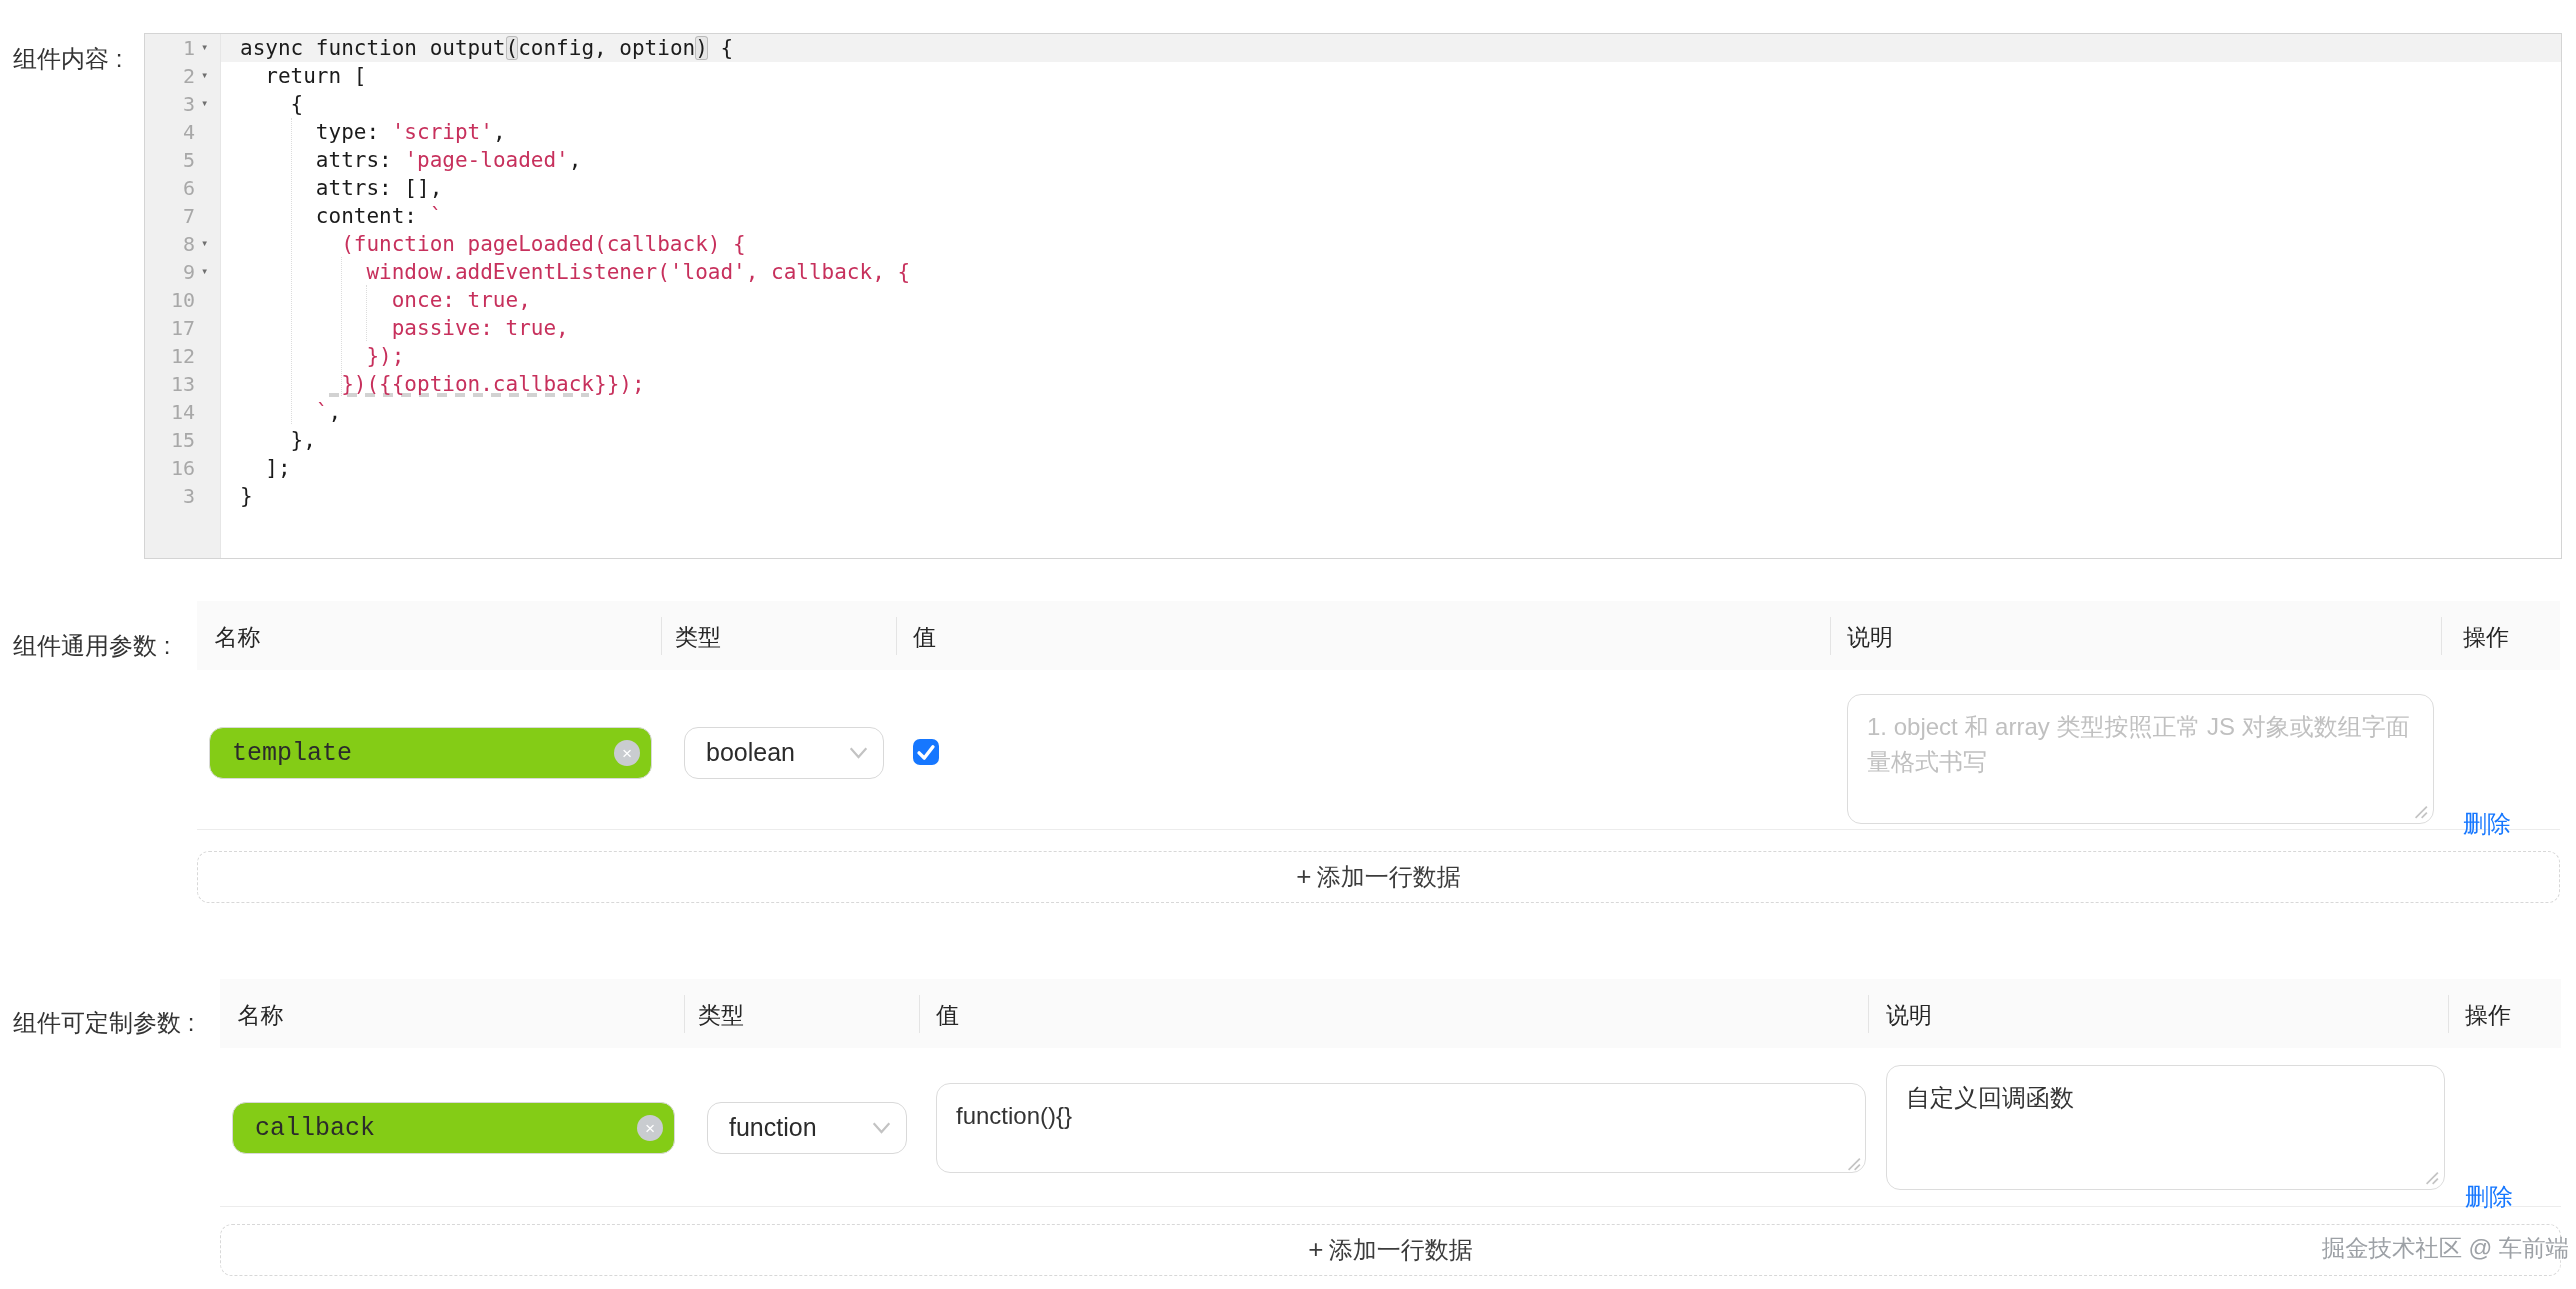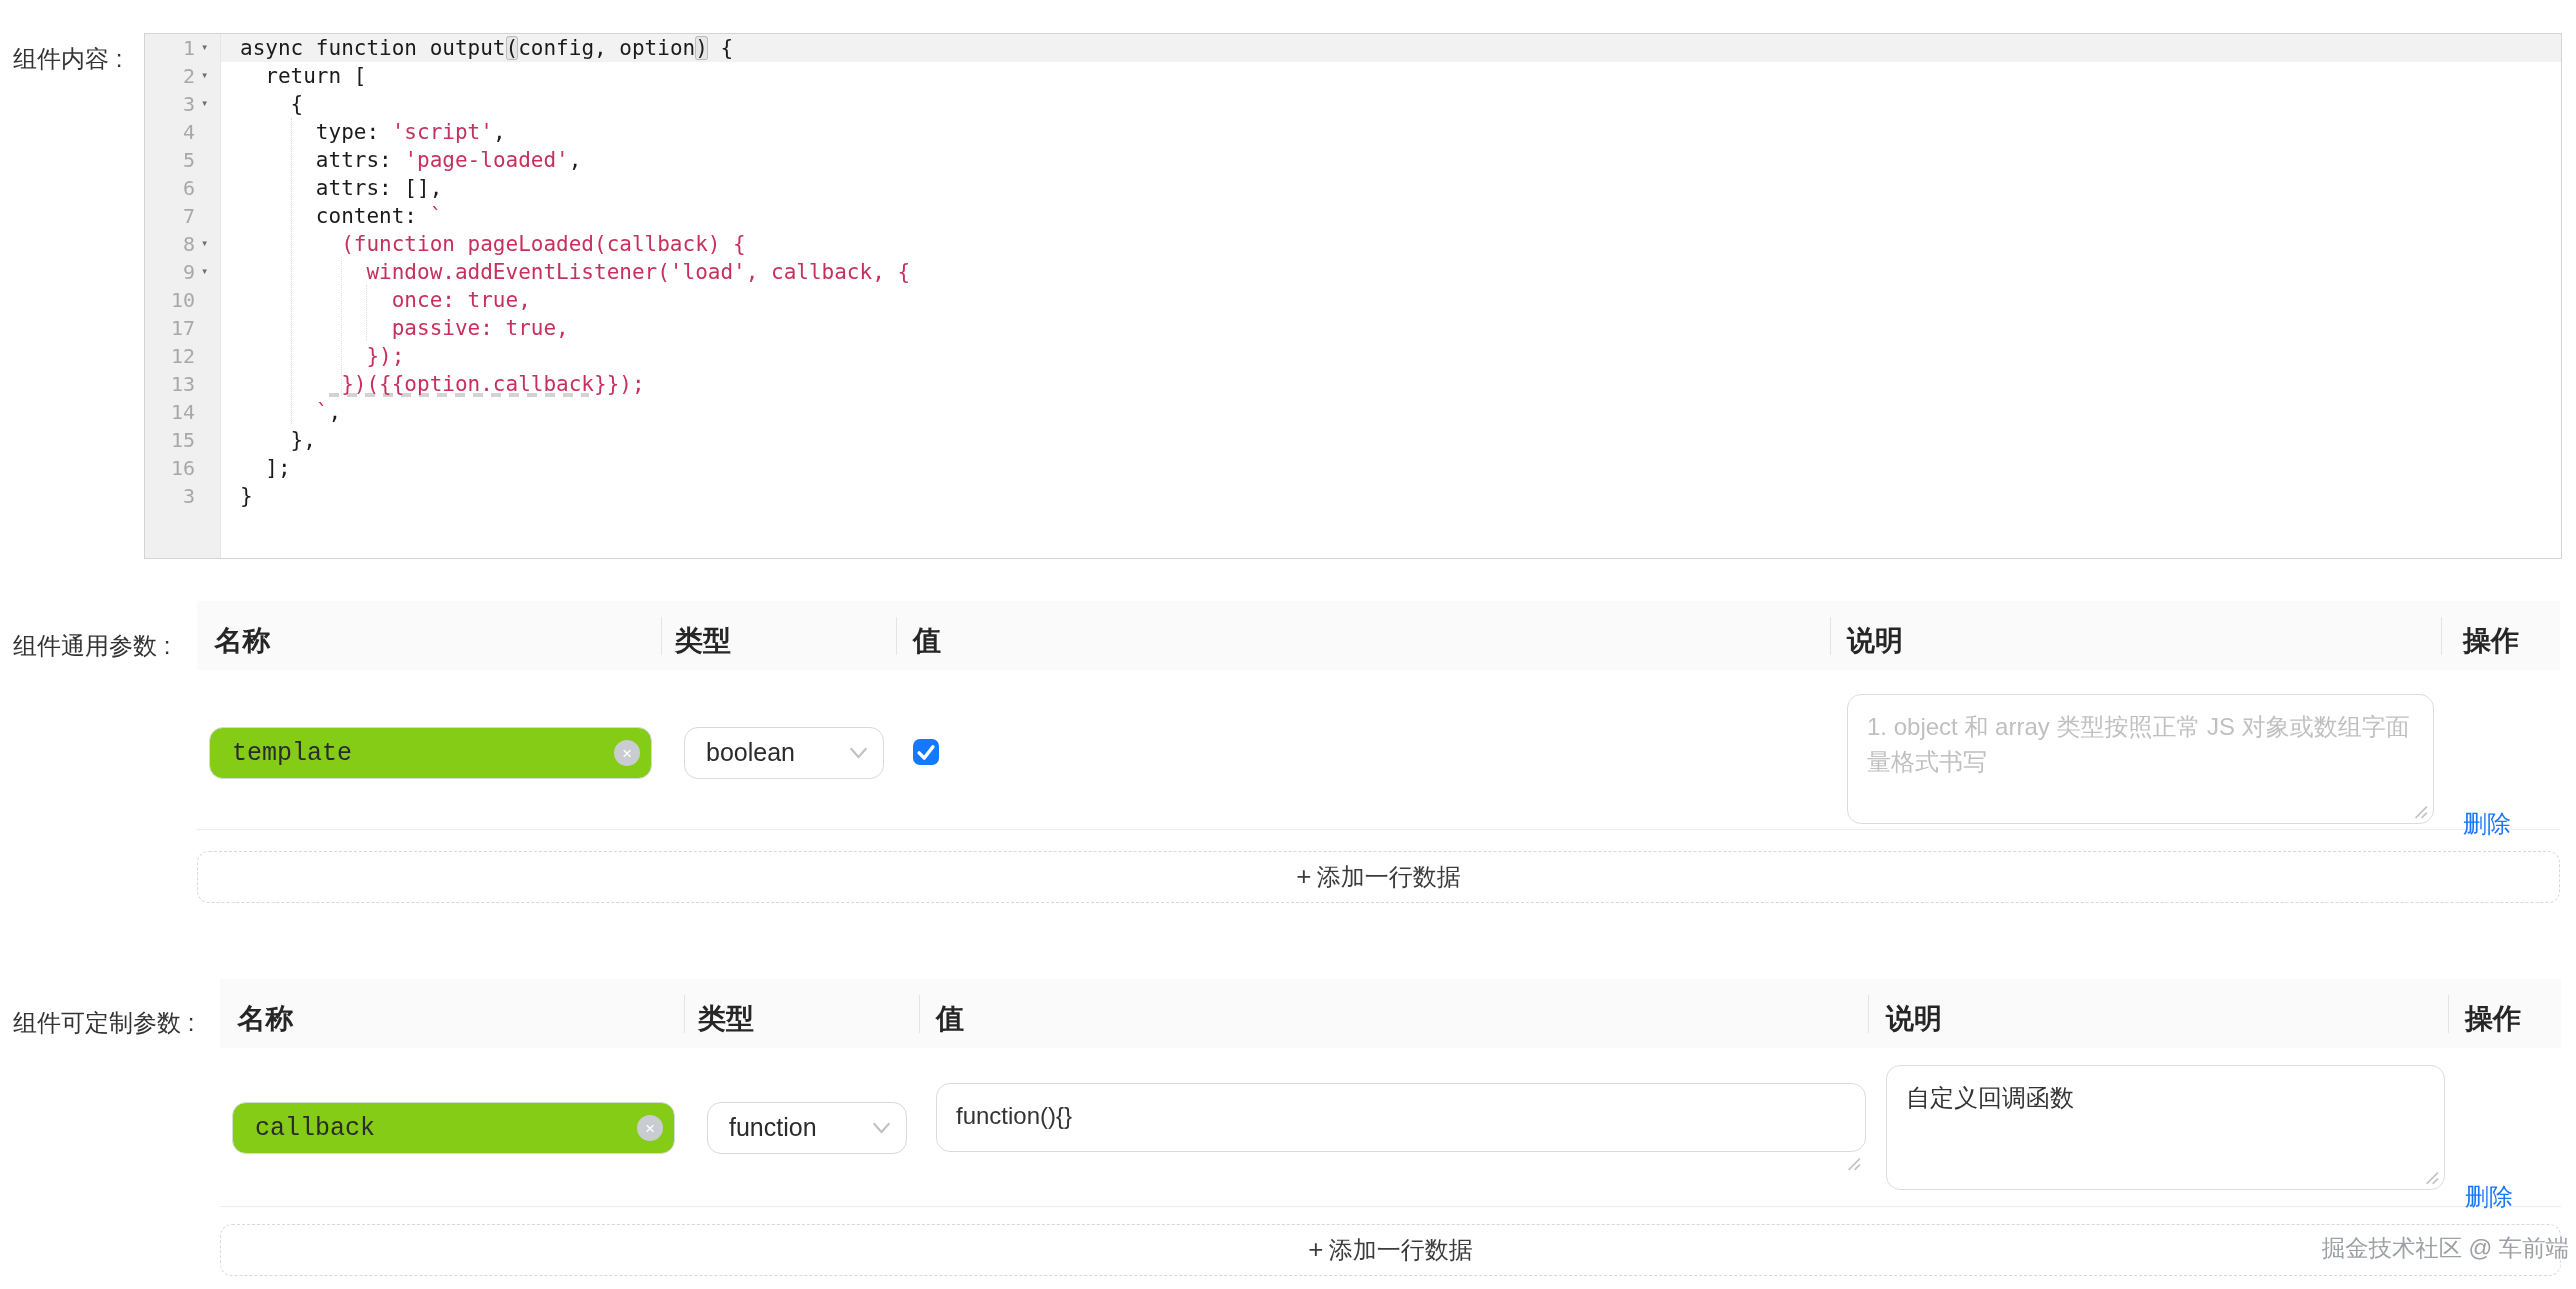--- a/index.html
+++ b/index.html
@@ -28,21 +28,21 @@
   #g1{left:146px;top:84px;height:306px;}
   #g2{left:196px;top:223px;height:139px;}
   #g3{left:221px;top:251px;height:56px;}
   #line13-deco{position:absolute;left:184px;top:359px;width:260px;height:4.3px;z-index:0;
       background:repeating-linear-gradient(90deg,#d2d2d2 0 10.4px,transparent 10.4px 18px);}
 
   
   .param-table{position:absolute;background:#fff;}
   .thead{position:absolute;left:0;top:0;right:0;height:69px;background:#fafafa;
          border-bottom:0.9px solid #ececec;}
-  .th{position:absolute;top:21px;font-size:28px;font-weight:700;color:#262626;white-space:nowrap;}
+  .th{position:absolute;top:21px;font-size:23px;font-weight:400;color:#262626;white-space:nowrap;}
   .th-sep{position:absolute;top:15.6px;width:0.9px;height:38px;background:#e4e4e4;}
   .trow{position:absolute;left:0;top:69px;right:0;border-bottom:0.9px solid #ececec;background:#fff;}
 
   .text-input{position:absolute;height:52px;border:1.7px solid #d9d9d9;border-radius:14px;
       box-sizing:border-box;font-size:25px;color:#2b2b2b;padding:0 52px 0 22px;background:#84cc16;
       font-family:Liberation Mono, monospace;outline:none;}
   .clear-ic{position:absolute;width:26px;height:26px;border-radius:50%;background:#c9ccd0;
       color:#fff;font-size:17.4px;line-height:26px;text-align:center;cursor:pointer;}
   .select-box{position:absolute;height:52px;width:200px;border:1.7px solid #d9d9d9;border-radius:14px;
       box-sizing:border-box;background:#fff;cursor:pointer;}
@@ -163,21 +163,21 @@
       <input class="text-input" style="left: 12px; top: 54px; width: 443px;" value="callback">
       <span class="clear-ic" style="left:417px;top:67px;">×</span>
       <div class="select-box" style="left:487px;top:54px;text-decoration:underline;">
         <span class="sel-txt">function</span>
         <span class="chev">
           <svg width="21" height="17.4" viewBox="0 0 24 20">
               <polyline points="3,5 12,15 21,5" fill="none" stroke="#c3c3c3" stroke-width="2.5"></polyline>
             </svg>
         </span>
       </div>
-      <textarea class="ta" style="left: 716px; top: 35px; width: 930px; height: 69px;">function(){}</textarea>
+      <textarea class="ta" style="left: 716px; top: 35px; width: 930px; height: 90px;">function(){}</textarea>
       <span class="resize-ic" style="left:1626px;top:108px;">
         <svg width="15.6" height="15.6" viewBox="0 0 18 18">
             <line x1="3" y1="16" x2="16" y2="3" stroke="#c4c4c4" stroke-width="2"></line>
             <line x1="10" y1="16" x2="16" y2="10" stroke="#c4c4c4" stroke-width="2"></line>
           </svg>
       </span>
       <textarea class="ta" style="left: 1666px; top: 17.4px; width: 559px; height: 125px;">自定义回调函数</textarea>
       <span class="resize-ic" style="left:2204px;top:122px;">
         <svg width="15.6" height="15.6" viewBox="0 0 18 18">
             <line x1="3" y1="16" x2="16" y2="3" stroke="#c4c4c4" stroke-width="2"></line>

